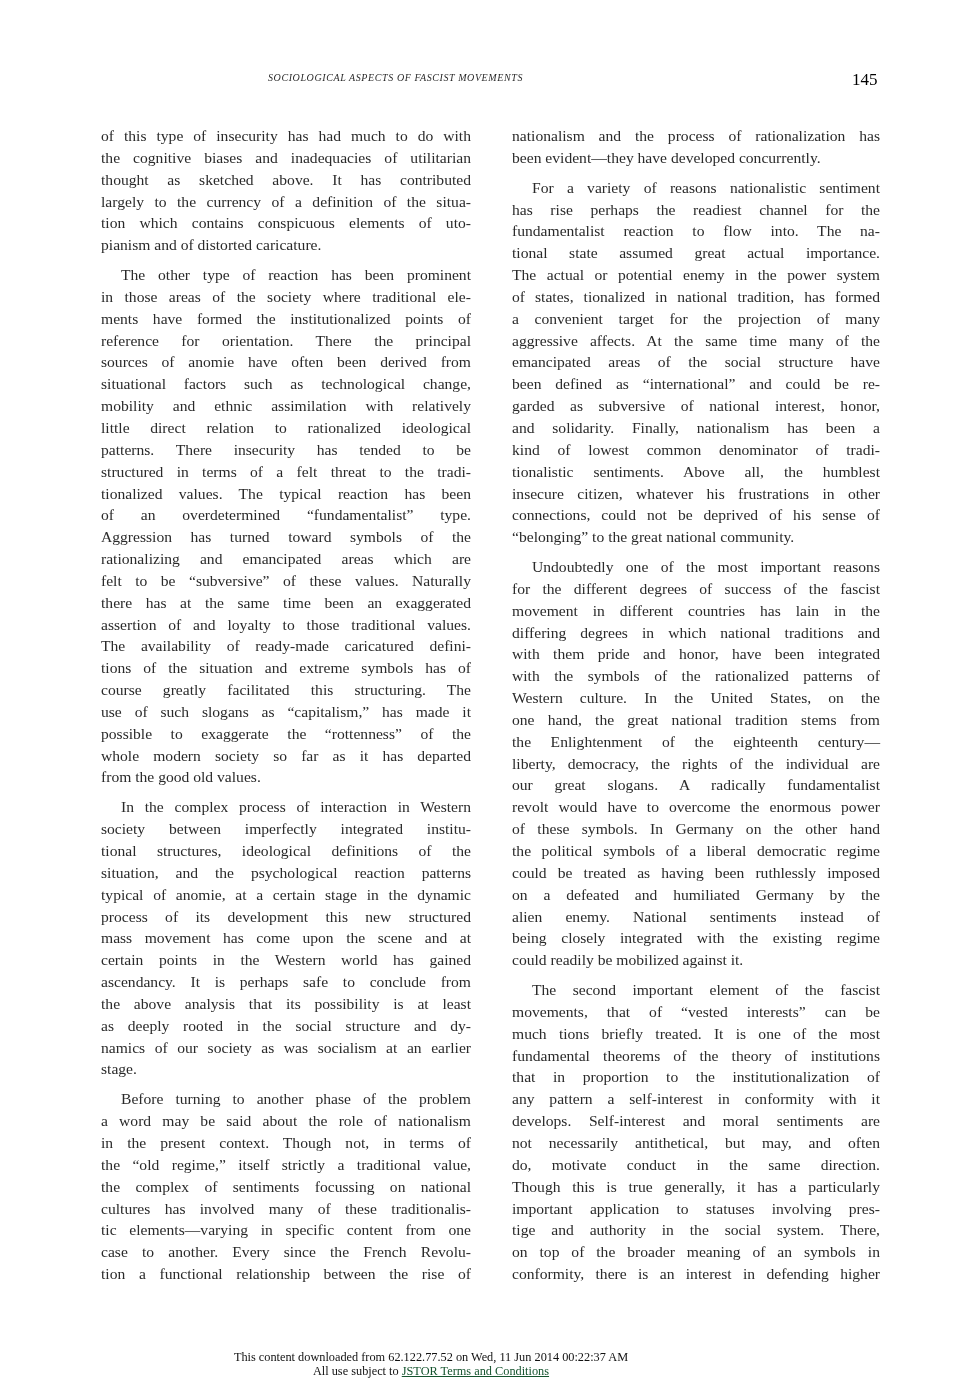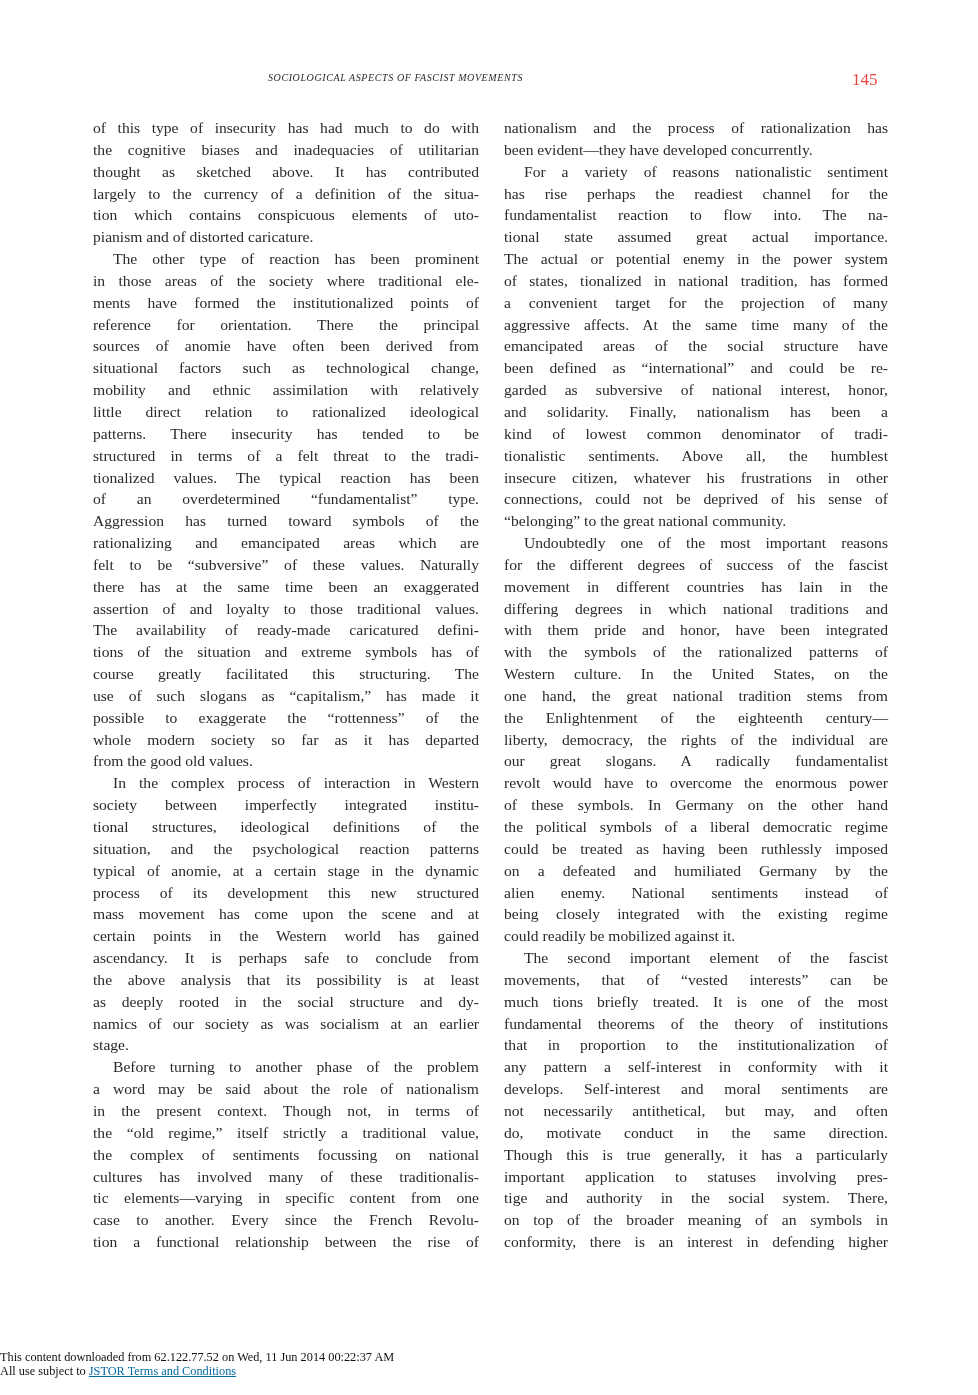--- a/index.html
+++ b/index.html
@@ -8,38 +8,38 @@
       font-family: "Liberation Serif", "DejaVu Serif", serif;
       color: #2a2a2a;
     }
     .running-head {
       position: absolute; top: 72px; left: 268px;
       font-style: italic; font-size: 10px; letter-spacing: 0.6px;
       color: #2b2b2b;
     }
     .page-number {
       position: absolute; top: 70px; left: 852px;
-      font-size: 17px; color: #ef4444;
+      font-size: 17px; color: #000000;
     }
     .column {
       position: absolute; top: 117px;
       font-size: 15.6px; line-height: 21.85px;
     }
     .col-left { left: 93px; width: 386px; }
     .col-right { left: 504px; width: 384px; }
-    .para { margin: 0; }
+    .para { margin: 8px; }
     .line {
       display: block; text-align: justify; text-align-last: justify;
       white-space: nowrap; height: 21.85px; overflow: visible;
     }
     .line.last { text-align-last: left; }
     .line.indent { padding-left: 20px; }
     .footer {
       position: absolute; top: 1351px; left: 0; width: 862px;
-      font-size: 12.3px; line-height: 13.5px; color: #111;
+      text-align: center; font-size: 12.3px; line-height: 13.5px; color: #111;
       font-family: "Liberation Serif", serif;
     }
     .footer a { color: #1a1ad6; text-decoration: underline; }
   </style>
 </head>
 <body>
 
 <div class="running-head">SOCIOLOGICAL ASPECTS OF FASCIST MOVEMENTS</div>
 <div class="page-number">145</div>
 
@@ -164,15 +164,15 @@
       <span class="line">important application to statuses involving pres-</span>
       <span class="line">tige and authority in the social system.  There,</span>
       <span class="line">on top of the broader meaning of an symbols in</span>
       <span class="line">conformity, there is an interest in defending higher</span>
     </div>
   </div>
 
 <div class="footer">
   <div>This content downloaded from 62.122.77.52 on Wed, 11 Jun 2014 00:22:37 AM</div>
   <div>
-    <span>All use subject to </span><a style="color: #0369a1;">JSTOR Terms and Conditions</a>
+    <span>All use subject to </span><a style="color: #14532d;">JSTOR Terms and Conditions</a>
   </div>
 </div>
 
 </body></html>

